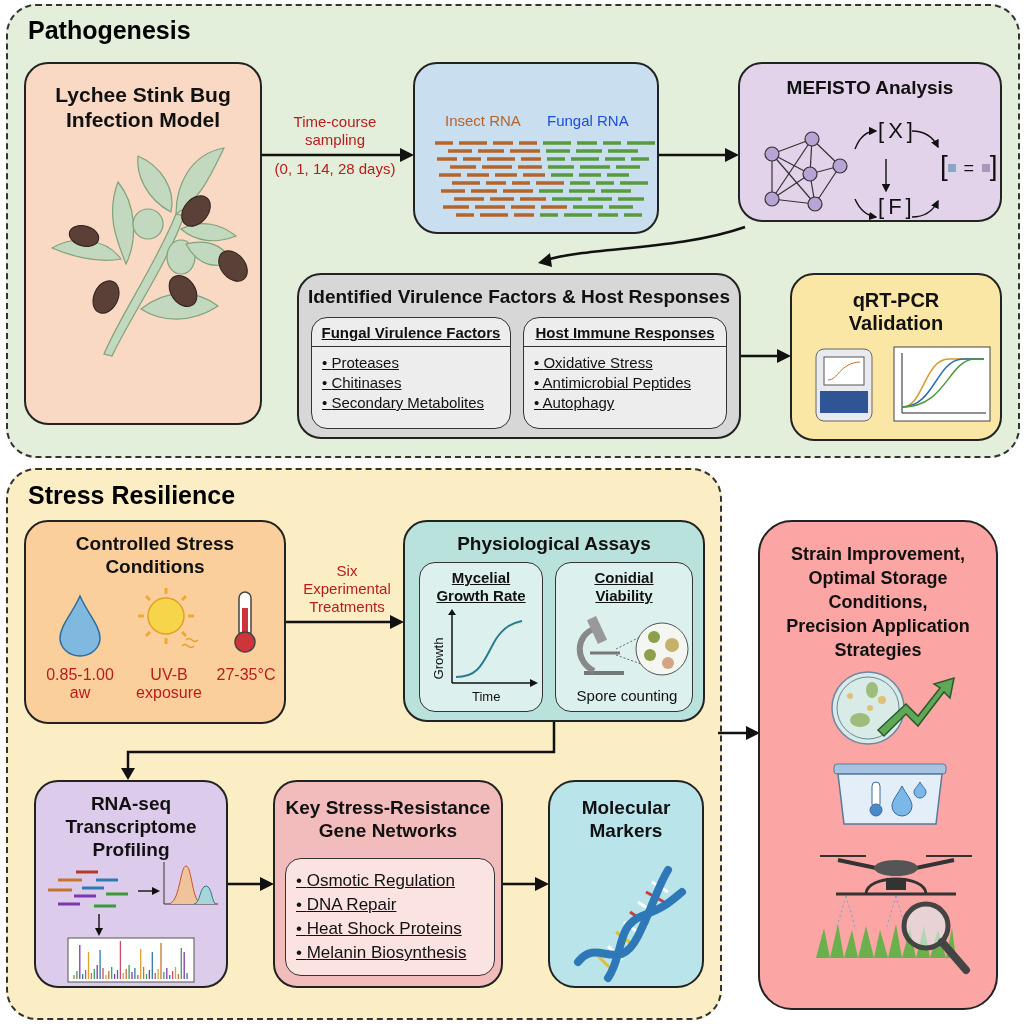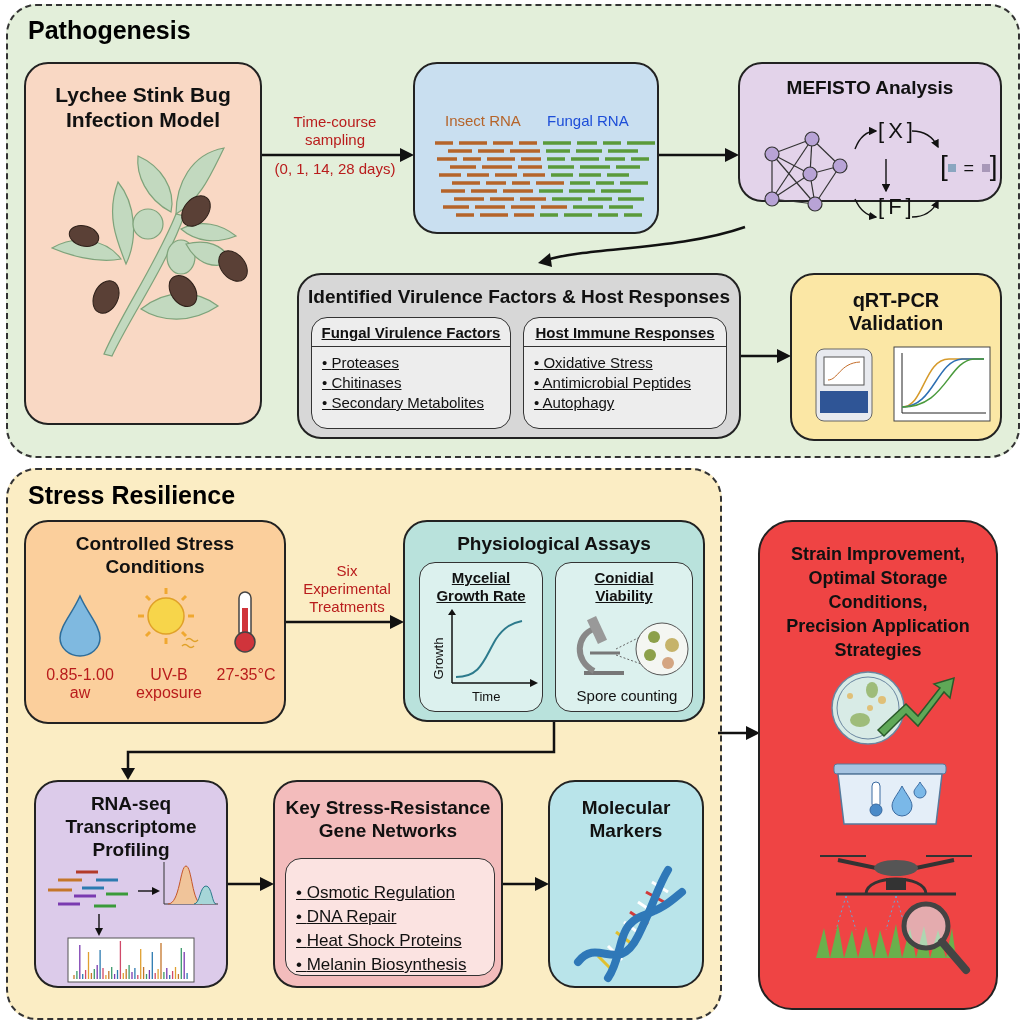--- a/index.html
+++ b/index.html
@@ -133,21 +133,21 @@
       <line x1="163" x2="183" y1="75" y2="75" stroke="#5a9a3a" stroke-width="3.5"></line>
       <line x1="189" x2="207" y1="75" y2="75" stroke="#5a9a3a" stroke-width="3.5"></line>
     </svg>
 </div>
 
 <svg style="left:659px;top:148px;" width="80" height="14">
   <line x1="0" y1="7" x2="68" y2="7" stroke="#111" stroke-width="2.5"></line>
   <polygon points="66,0 80,7 66,14" fill="#111"></polygon>
 </svg>
 
-<div class="box" style="left:738px;top:62px;width:264px;height:140px;background:#e3d3ea;">
+<div class="box" style="left:738px;top:62px;width:264px;height:160px;background:#e3d3ea;">
   <div class="box-title" style="top:12px;">MEFISTO Analysis</div>
   <svg style="left:20px;top:60px;" width="90" height="100">
     <g stroke="#333" stroke-width="1.2">
       <line x1="12" y1="30" x2="52" y2="15"></line>
         <line x1="12" y1="30" x2="50" y2="50"></line>
         <line x1="12" y1="30" x2="12" y2="75"></line>
       <line x1="12" y1="30" x2="55" y2="80"></line>
         <line x1="52" y1="15" x2="80" y2="42"></line>
         <line x1="52" y1="15" x2="50" y2="50"></line>
       <line x1="52" y1="15" x2="12" y2="75"></line>
@@ -415,21 +415,21 @@
   <line x1="0" y1="7" x2="34" y2="7" stroke="#111" stroke-width="2.5"></line>
   <polygon points="32,0 46,7 32,14" fill="#111"></polygon>
 </svg>
 
 <div class="box" style="left:273px;top:780px;width:230px;height:208px;background:#f3bcbc;">
   <div class="box-title" style="top:14px;">
     <div>Key Stress-Resistance</div>
     <div>Gene Networks</div>
   </div>
   <div class="sub" style="left:10px;top:76px;width:210px;height:118px;background:#fbe3e1;">
-    <ul class="blist" style="padding-top:22px;">
+    <ul class="blist" style="padding-top:10px;">
       <li style="font-size:17px;line-height:24px;">Osmotic Regulation</li>
       <li style="font-size:17px;line-height:24px;">DNA Repair</li>
       <li style="font-size:17px;line-height:24px;">Heat Shock Proteins</li>
       <li style="font-size:17px;line-height:24px;">Melanin Biosynthesis</li>
     </ul>
   </div>
 </div>
 
 <svg style="left:503px;top:877px;" width="46" height="14">
   <line x1="0" y1="7" x2="34" y2="7" stroke="#111" stroke-width="2.5"></line>
@@ -455,21 +455,21 @@
     <path d="M10 96 C30 70 50 110 70 70 C85 40 90 20 100 4" stroke="#2f78b8" stroke-width="8" fill="none" stroke-linecap="round"></path>
     <path d="M40 112 C56 88 48 60 74 50 C96 42 102 36 114 26" stroke="#2f78b8" stroke-width="8" fill="none" stroke-linecap="round"></path>
   </svg>
 </div>
 
 <svg style="left:718px;top:726px;" width="42" height="14">
   <line x1="0" y1="7" x2="30" y2="7" stroke="#111" stroke-width="2.5"></line>
   <polygon points="28,0 42,7 28,14" fill="#111"></polygon>
 </svg>
 
-<div class="box" style="left:758px;top:520px;width:240px;height:490px;background:#ef4444;border-radius:34px;">
+<div class="box" style="left:758px;top:520px;width:240px;height:490px;background:#fca5a5;border-radius:34px;">
   <div class="box-title" style="top:20px;font-size:18px;line-height:24px;">
     <div>Strain Improvement,</div>
     <div>Optimal Storage Conditions,</div>
     <div>Precision Application</div>
     <div>Strategies</div>
   </div>
   <svg style="left:70px;top:138px;" width="130" height="80">
     <circle cx="38" cy="48" r="36" fill="#d8ebe6" stroke="#6a86a0" stroke-width="1.5"></circle>
     <circle cx="38" cy="48" r="31" fill="none" stroke="#6a86a0" stroke-width="1"></circle>
     <ellipse cx="30" cy="60" rx="10" ry="7" fill="#9ebc7a"></ellipse>

